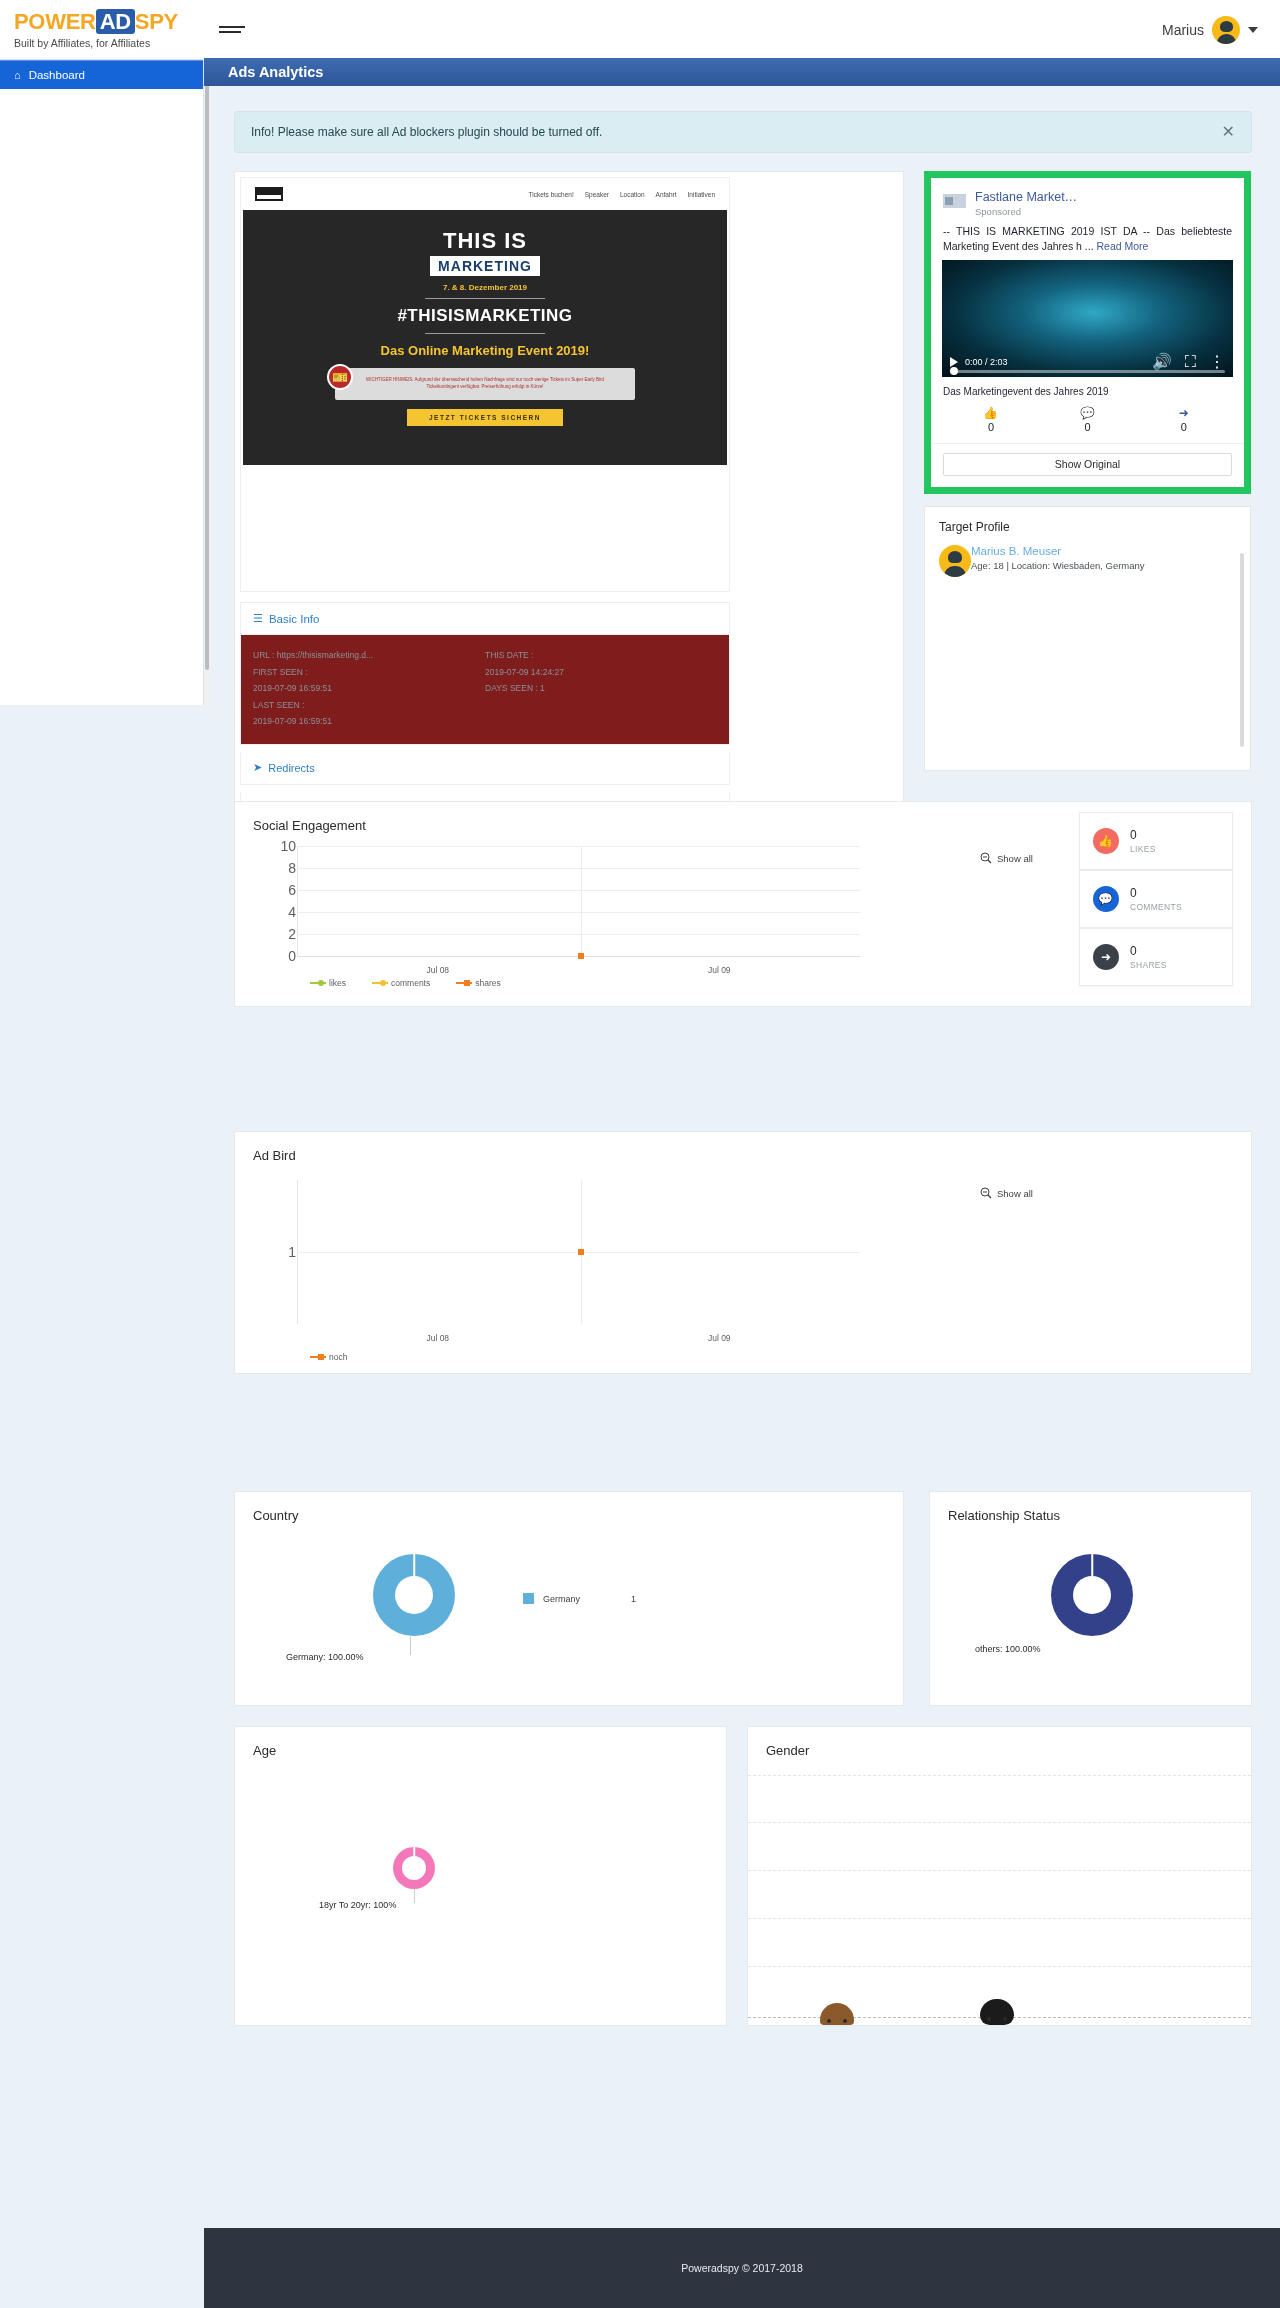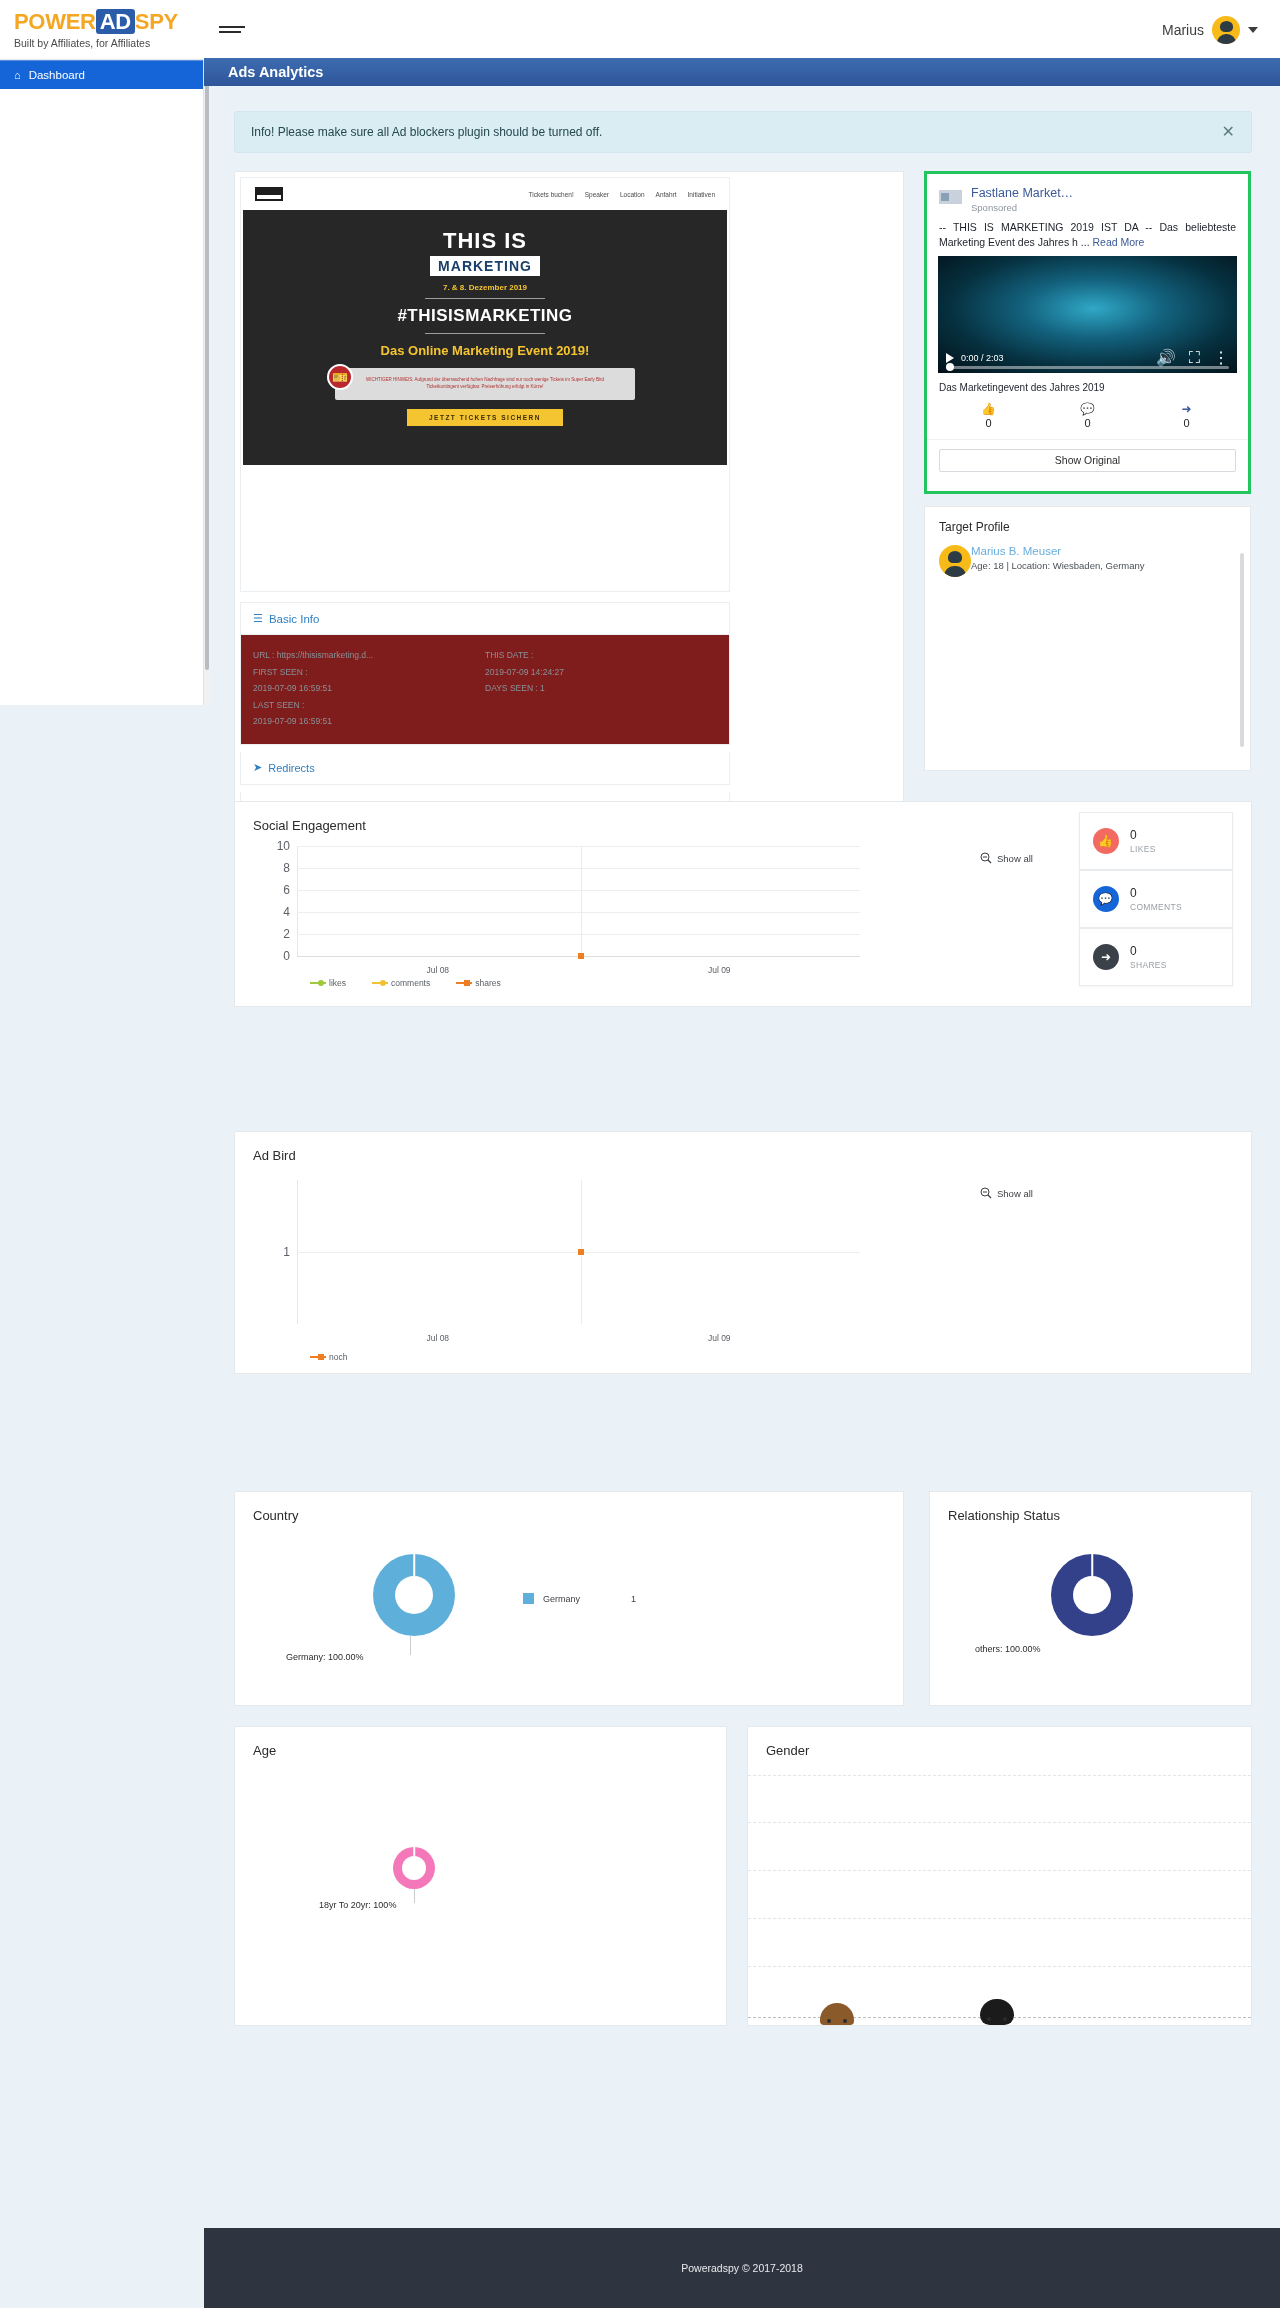--- a/index.html
+++ b/index.html
@@ -104,21 +104,21 @@
   .basic{ position:absolute; left:5px; top:430px; width:490px; }
   .basic-head{ border:1px solid #eceff1; background:#fff; height:33px; display:flex; align-items:center; padding-left:12px; gap:6px;}
   .basic-head .t{ font-size:11.5px; color:#2f7fc1; }
   .basic-body{ border:1px solid #eceff1; border-top:none; background:#7f1d1d; padding:12px 12px 14px 12px; display:flex; }
   .basic-col{ width:50%; font-size:8.5px; color:#8a9096; line-height:1.95; }
   .acc-row{ border:1px solid #eceff1; border-top:none; background:#fff; height:33px; display:flex; align-items:center; padding-left:12px; gap:6px; margin-top:7px;}
   .acc-row .t{ font-size:11px; color:#2f7fc1;}
   .ico-blue{ color:#2f7fc1; font-size:11px; }
 
   
-  .previewcard{ position:absolute; left:720px; top:85px; width:327px; height:323px; background:#fff; border:3px solid #22c55e;}
+  .previewcard{ position:absolute; left:720px; top:85px; width:327px; height:323px; background:#fff; border:7px solid #22c55e;}
   .pv-head{ display:flex; gap:9px; padding:12px 12px 4px 12px;}
   .pv-thumb{ width:23px;height:14px; background:#c9d2dc; margin-top:4px; position:relative; }
   .pv-thumb:after{ content:""; position:absolute; left:2px; top:3px; width:8px;height:8px;background:#8aa0b5;}
   .pv-name{ font-size:12.5px; color:#3b5998; line-height:1.15; }
   .pv-sponsored{ font-size:9.5px; color:#8d949e; margin-top:2px;}
   .pv-text{ padding:3px 12px 0 12px; font-size:10.5px; color:#1d2129; line-height:1.35; text-align:justify;}
   .pv-more{ color:#3b5998; cursor:pointer;}
   .pv-video{ margin:7px 11px 0 11px; height:117px; position:relative; overflow:hidden;
              background:radial-gradient(ellipse at 52% 45%, #2fa8c6 0%, #13627e 32%, #06303f 65%, #021018 100%);}
   .pv-ctrl{ position:absolute; left:0; bottom:0; width:100%; height:30px; display:flex; align-items:center; padding:0 8px; gap:7px; color:#fff;}
@@ -143,21 +143,21 @@
   .tp-av .b{ position:absolute;bottom:0;left:5px;width:22px;height:11px;background:#2d3b45;border-radius:10px 10px 0 0;}
   .tp-name{ font-size:11.5px; color:#6aaede; }
   .tp-meta{ font-size:9.5px; color:#4a5057; margin-top:3px;}
   .tp-scroll{ position:absolute; right:6px; top:46px; width:4px; height:194px; background:#d8dadd; border-radius:2px;}
 
   
   .chart-card{ position:absolute; background:#fff; border:1px solid #e6e9ec; }
   .chart-title{ padding:16px 0 0 18px; font-size:13px; color:#2b2b2b;}
   .plot{ position:absolute; }
   .gridline{ position:absolute; left:0; width:100%; height:1px; background:#eceef0;}
-  .ytick{ position:absolute; right:100%; margin-right:7px; transform:translateY(-50%); font-size:12px; color:#5c6167; white-space:nowrap;}
+  .ytick{ position:absolute; right:100%; margin-right:1px; transform:translateY(-50%); font-size:14px; color:#5c6167; white-space:nowrap;}
   .xtick{ position:absolute; top:100%; margin-top:9px; transform:translateX(-50%); font-size:8.5px; color:#5c6167; white-space:nowrap;}
   .vline{ position:absolute; top:0; width:1px; height:100%; background:#ececec;}
   .axis-y{ position:absolute; left:0; top:0; width:1px; height:100%; background:#e4e6e8;}
   .dot{ position:absolute; width:6px;height:6px; transform:translate(-50%,-50%); }
   .showall{ position:absolute; display:flex; align-items:center; gap:5px; font-size:9.5px; color:#3b3f44; cursor:pointer;}
   .legend{ position:absolute; display:flex; gap:26px; font-size:8.5px; color:#5c6167; align-items:center;}
   .leg{ display:flex; align-items:center; gap:5px;}
   .leg .ln{ width:16px;height:2px; }
   .leg .mk{ width:6px;height:6px; margin-left:-13px; }
   .leg .mk.round{ border-radius:50%; }

